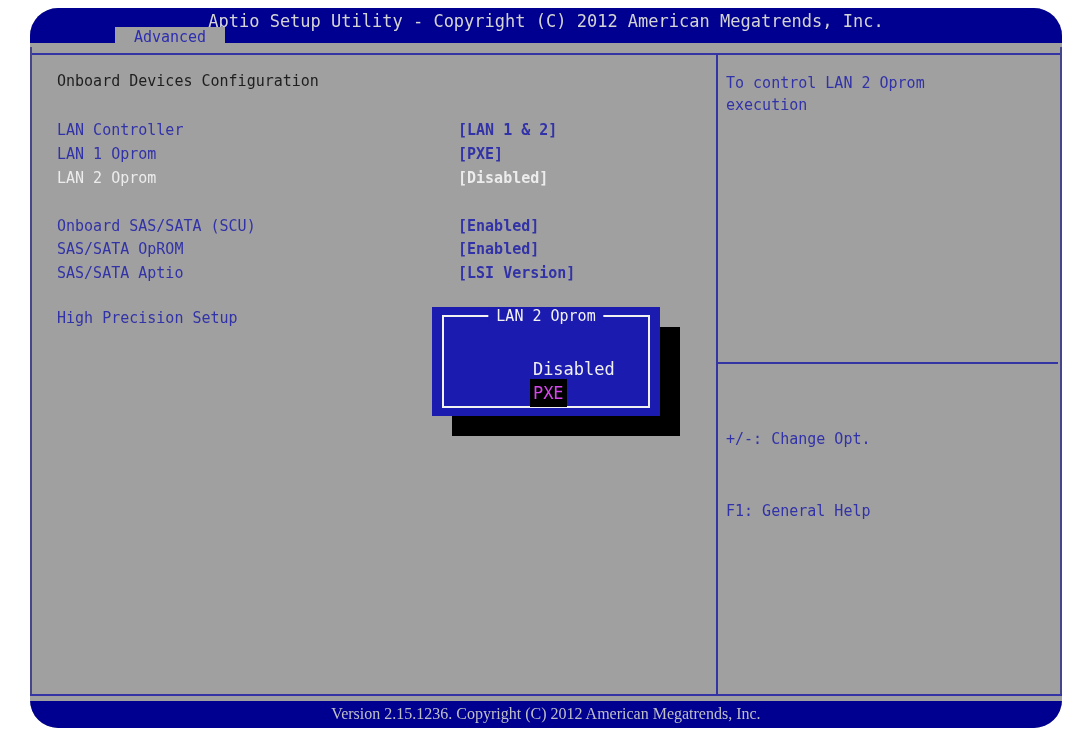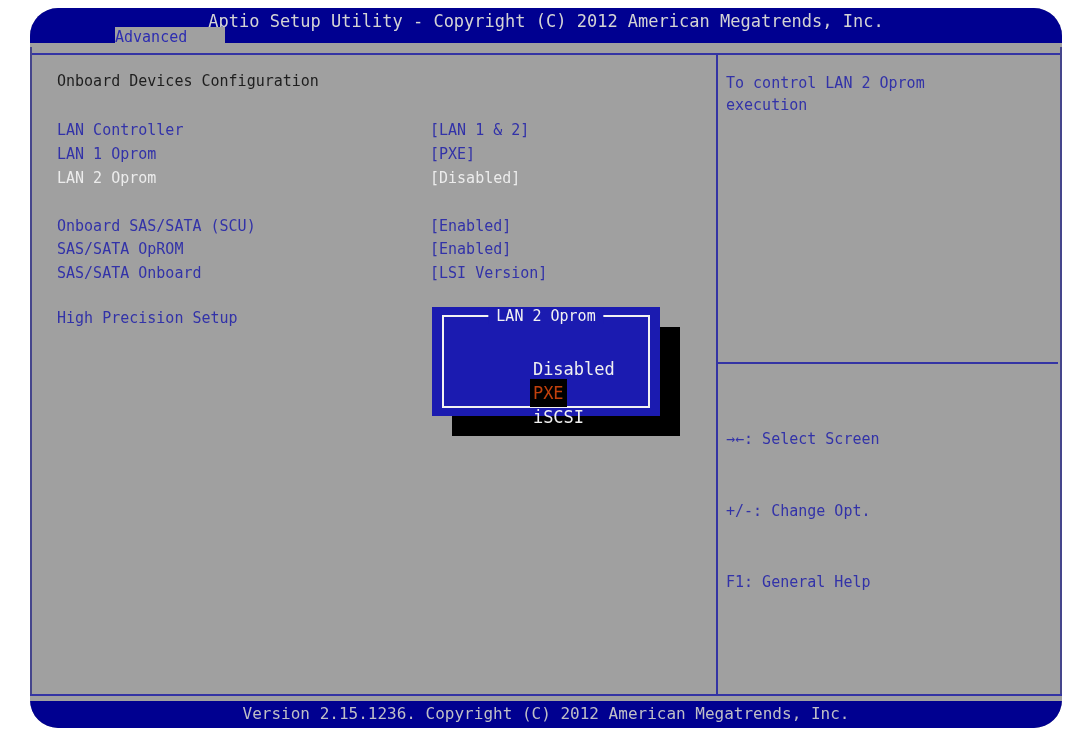--- a/index.html
+++ b/index.html
@@ -11,54 +11,54 @@
   }
   .screen{
     position:absolute;left:30px;top:8px;width:1032px;height:720px;
     background:#a0a0a0;border-radius:28px;overflow:hidden;
   }
   
   .header-bar{position:absolute;left:0;top:0;width:100%;height:35px;background:#000090;}
   .app-title{position:absolute;left:0;top:3px;width:100%;text-align:center;
     color:#d4d4d4;font-size:17px;line-height:20px;white-space:pre;}
   .tab{position:absolute;left:85px;top:19px;width:110px;height:20px;background:#a0a0a0;
-    color:#2d2db0;font-size:15px;line-height:20px;}
+    color:#2d2db0;font-size:15px;line-height:20px;text-align:center;}
   
   .hline{position:absolute;height:2px;background:#3434a4;}
   .hline.top{left:0;right:0;top:45px;}
   .hline.bottom{left:0;right:0;top:686px;}
   .vline{position:absolute;width:2px;top:39px;height:649px;background:#45458c;}
   .vline.left{left:0;}
   .vline.right{left:1030px;}
   .vdivider{position:absolute;left:686px;top:47px;width:2px;height:639px;background:#3434a4;}
   .right-sep{position:absolute;left:688px;top:354px;width:340px;height:2px;background:#3434a4;}
   
   .section-title{position:absolute;left:27px;top:65px;font-size:15px;line-height:17px;color:#1e1e1e;text-align:center;}
   .row{position:absolute;left:0;width:660px;height:17px;font-size:15px;line-height:17px;}
   .row .lbl{position:absolute;left:27px;color:#3232a8;white-space:pre;}
-  .row .val{position:absolute;left:400px;color:#3232a8;white-space:pre;}
+  .row .val{position:absolute;left:428px;color:#3232a8;white-space:pre;font-weight:bold;}
   .row.selected .lbl,.row.selected .val{color:#ececec;}
   
   .help-text{position:absolute;left:696px;top:64px;width:320px;
     color:#3232a8;font-size:15px;line-height:22px;}
   .hints{position:absolute;left:696px;top:373px;width:330px;
     color:#3232a8;font-size:15px;line-height:23.7px;white-space:pre;}
   
   .popup-shadow{position:absolute;left:422px;top:319px;width:228px;height:109px;background:#000000;}
   .popup{position:absolute;left:402px;top:299px;width:228px;height:109px;background:#1b1bb0;}
   .popup-border{position:absolute;left:10px;right:10px;top:8px;bottom:8px;border:2px solid #f2f2f2;}
   .popup-title{position:absolute;top:1px;left:50%;transform:translateX(-50%);
     background:#1b1bb0;padding:0 8px;color:#f2f2f2;font-size:15px;line-height:16px;white-space:pre;}
   .popup-options{position:absolute;left:19px;top:26px;right:12px;}
   .opt{height:24px;line-height:24px;font-size:17px;color:#f0f0f0;white-space:pre;}
-  .opt .hl{background:#000000;color:#c2410c;padding:4px 3px;margin-left:-3px;}
+  .opt .hl{background:#000000;color:#d946ef;padding:4px 3px;margin-left:-3px;}
   
   .footer-bar{position:absolute;left:0;right:0;bottom:0;height:27px;background:#000090;}
   .footer-text{position:absolute;left:0;width:100%;top:2px;text-align:center;
-    color:#bfbfc6;font-size:16px;line-height:22px;white-space:pre;}
+    color:#bfbfc6;font-size:16px;line-height:22px;white-space:pre;font-family:Liberation Serif, serif;}
 </style>
 </head>
 <body>
 
 <div class="screen">
 
   <div class="header-bar">
     <div class="app-title">Aptio Setup Utility - Copyright (C) 2012 American Megatrends, Inc.</div>
     <div class="tab">
       <span>Advanced</span>
@@ -87,60 +87,56 @@
     </div>
     <div class="row" style="top:210px">
       <span class="lbl">Onboard SAS/SATA (SCU)</span>
       <span class="val">[Enabled]</span>
     </div>
     <div class="row" style="top:233px">
       <span class="lbl">SAS/SATA OpROM</span>
       <span class="val">[Enabled]</span>
     </div>
     <div class="row" style="top:257px">
-      <span class="lbl">SAS/SATA Onboard</span>
+      <span class="lbl">SAS/SATA Aptio</span>
       <span class="val">[LSI Version]</span>
     </div>
     <div class="row" style="top:302px">
       <span class="lbl">High Precision Setup</span>
       <span class="val"></span>
     </div>
   </div>
 
   <div>
     <div class="help-text">
       <div>To control LAN 2 Oprom</div>
       <div>execution</div>
     </div>
     <div class="right-sep"></div>
     <div class="hints">
-      <div>→←: Select Screen</div>
       <div>+/-: Change Opt.</div>
       <div>F1: General Help</div>
       
       
       
       
     </div>
   </div>
 
   <div class="popup-shadow"></div>
   <div class="popup">
     <div class="popup-border"></div>
     <div class="popup-title">LAN 2 Oprom</div>
     <div class="popup-options">
       <div class="opt">
         <span>Disabled</span>
       </div>
       <div class="opt">
         <span class="hl">PXE</span>
       </div>
-      <div class="opt">
-        <span>iSCSI</span>
-      </div>
     </div>
   </div>
 
   <div class="hline bottom"></div>
   <div class="footer-bar">
     <div class="footer-text">Version 2.15.1236. Copyright (C) 2012 American Megatrends, Inc.</div>
   </div>
 
 </div>
 

